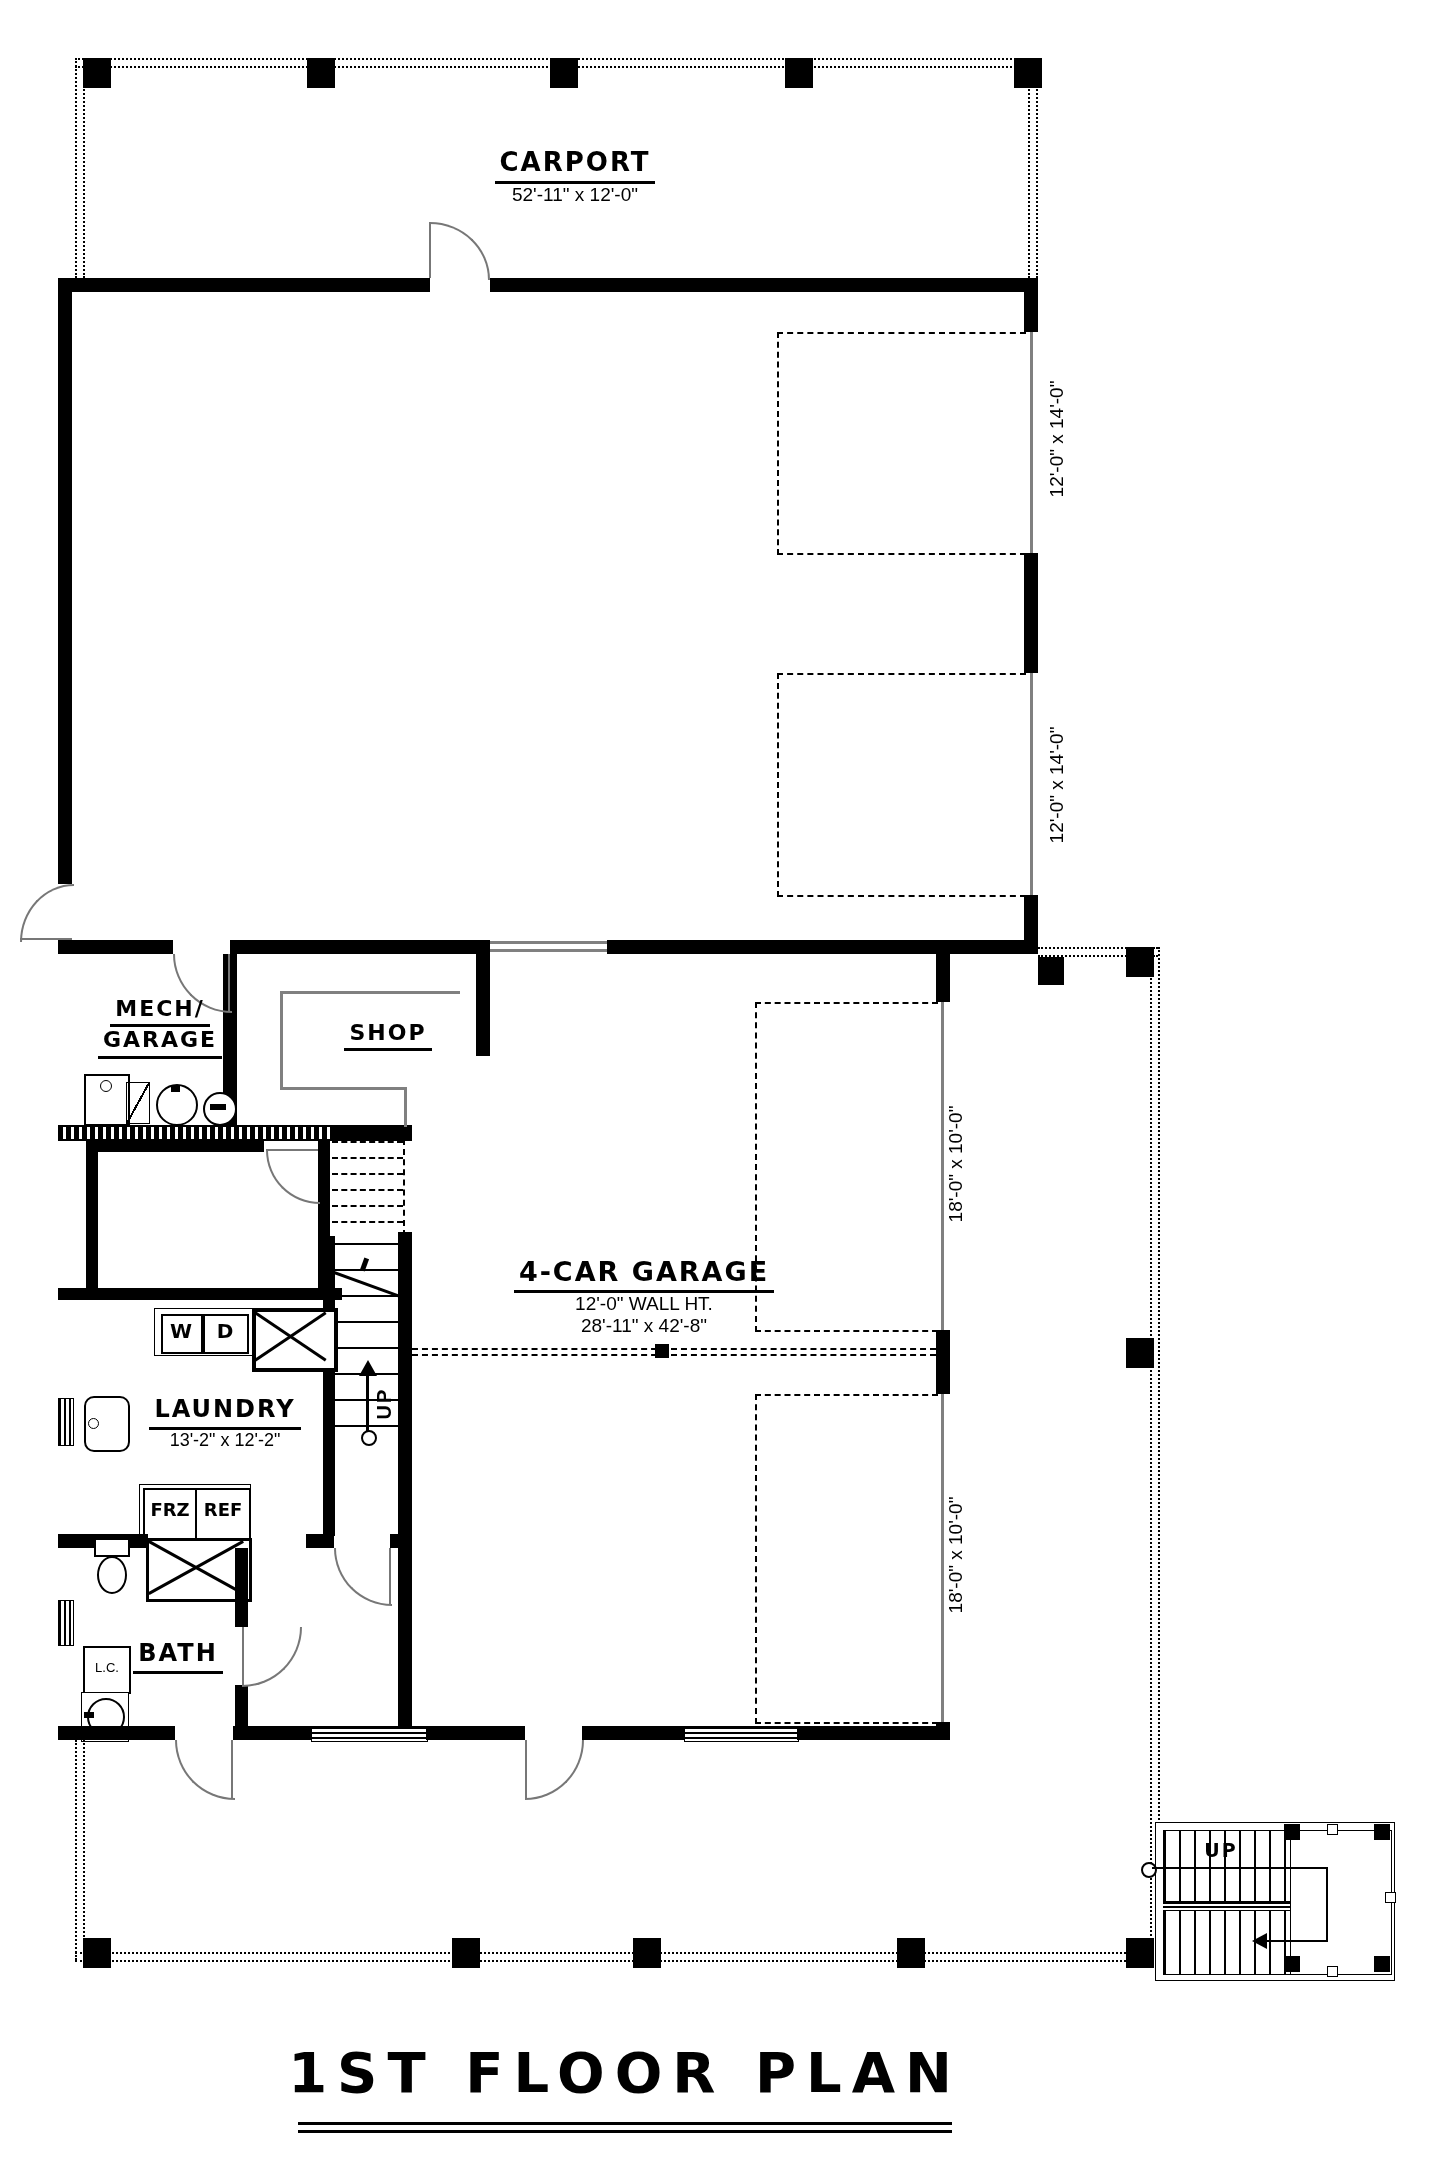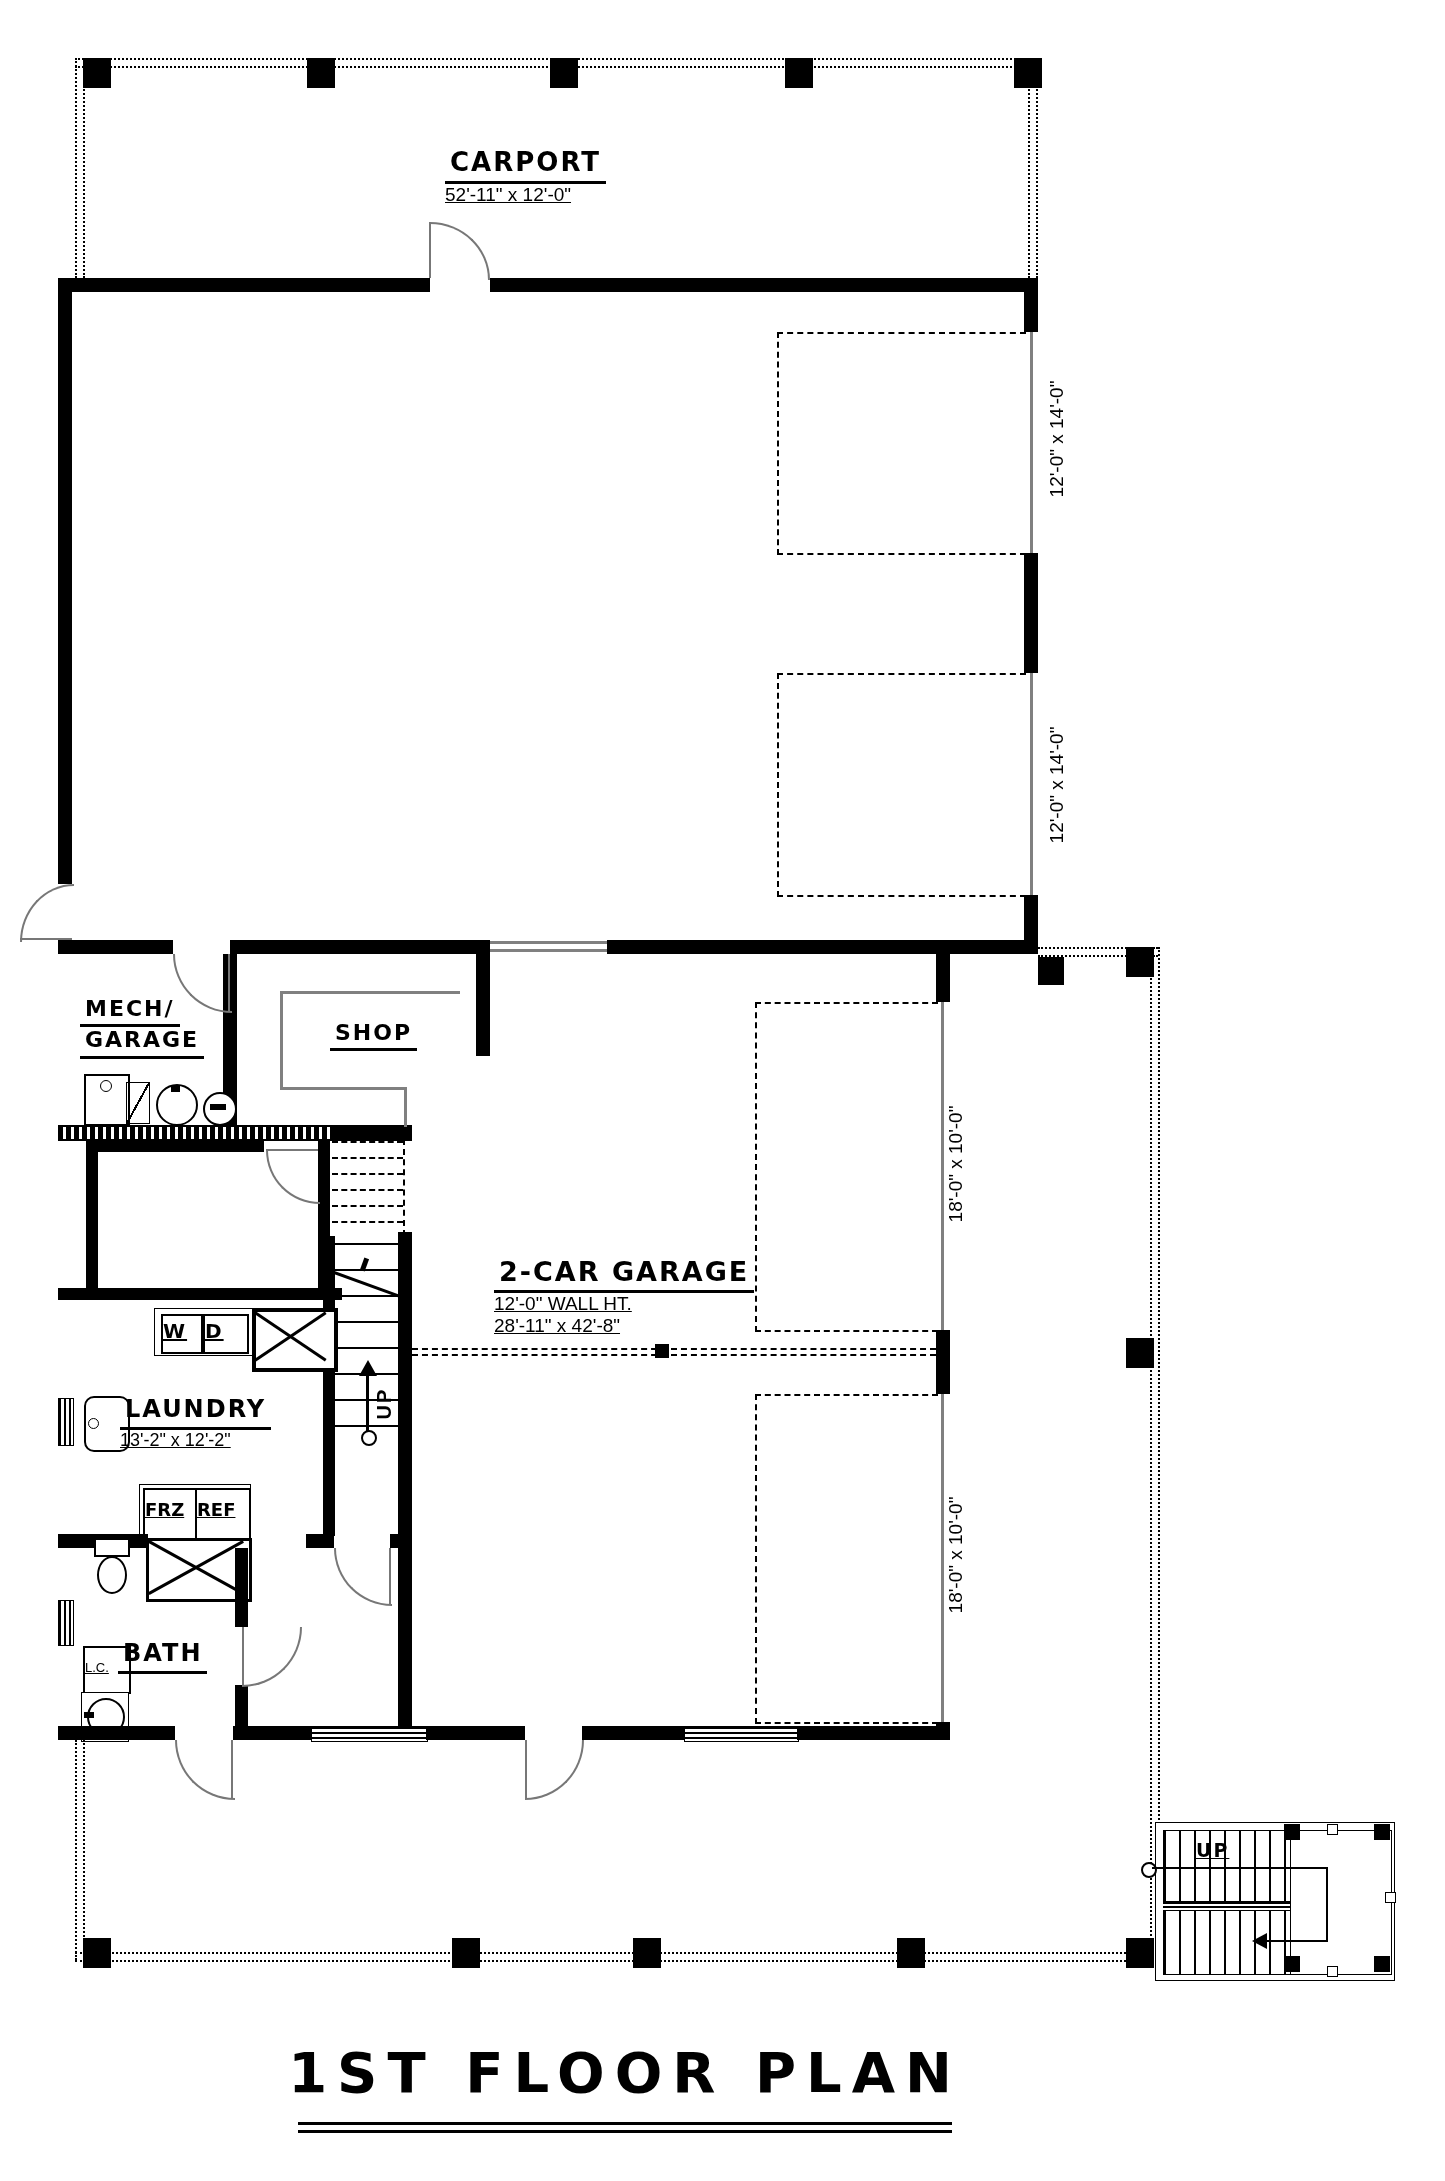--- a/index.html
+++ b/index.html
@@ -19,21 +19,21 @@
   .winV{position:absolute;border:1px solid #000;background:repeating-linear-gradient(to right,#000 0 2px,#fff 2px 5px);}
   .arc{position:absolute;}
   .arc-tr{border-top:2px solid #777;border-right:2px solid #777;border-top-right-radius:100% 100%;}
   .arc-tl{border-top:2px solid #777;border-left:2px solid #777;border-top-left-radius:100% 100%;}
   .arc-bl{border-bottom:2px solid #777;border-left:2px solid #777;border-bottom-left-radius:100% 100%;}
   .arc-br{border-bottom:2px solid #777;border-right:2px solid #777;border-bottom-right-radius:100% 100%;}
   .leaf{position:absolute;background:#777;}
   .box{position:absolute;border:2px solid #000;background:#fff;}
   .box1{position:absolute;border:1px solid #000;background:#fff;}
   .circ{position:absolute;border:2px solid #000;border-radius:50%;background:#fff;}
-  .lbl{position:absolute;text-align:left;line-height:1.15;text-decoration:underline;}
+  .lbl{position:absolute;text-align:center;line-height:1.15;}
   .nm{font-weight:700;letter-spacing:2px;}
   .u{display:inline-block;border-bottom:3px solid #000;padding:0 5px 3px 5px;}
   .dim{font-family:"Liberation Sans",sans-serif;font-weight:400;letter-spacing:0;}
   .vlbl{position:absolute;width:160px;text-align:center;transform:rotate(-90deg);
         font-family:"Liberation Sans",sans-serif;font-size:19px;white-space:nowrap;}
   .treads{position:absolute;background:repeating-linear-gradient(to bottom,#000 0 2px,transparent 2px 26px);}
   .treadsV{position:absolute;border:1px solid #000;background:repeating-linear-gradient(to right,#000 0 2px,transparent 2px 15px);}
   .xl{position:absolute;background:#000;height:3px;}
   .diag{position:absolute;border:1px solid #000;
         background:linear-gradient(to bottom right,transparent calc(50% - 1px),#000 calc(50% - 1px),#000 calc(50% + 1px),transparent calc(50% + 1px));}
@@ -156,21 +156,21 @@
   <div class="g" style="left:941px;top:1002px;width:3px;height:328px;"></div>
   <div class="g" style="left:941px;top:1394px;width:3px;height:328px;"></div>
   <div class="dashrect" style="left:755px;top:1002px;width:181px;height:326px;"></div>
   <div class="dashrect" style="left:755px;top:1394px;width:181px;height:326px;"></div>
   <div class="vlbl" style="left:876px;top:1153px;">18'-0" x 10'-0"</div>
   <div class="vlbl" style="left:876px;top:1544px;">18'-0" x 10'-0"</div>
   <div class="dh" style="left:412px;top:1348px;width:524px;height:0;"></div>
   <div class="dh" style="left:412px;top:1354px;width:524px;height:0;"></div>
   <div class="post" style="left:655px;top:1344px;width:14px;height:14px;"></div>
   <div class="lbl" style="left:494px;top:1256px;width:300px;">
-    <span class="nm u" style="font-size:27px;">2-CAR GARAGE</span><br>
+    <span class="nm u" style="font-size:27px;">4-CAR GARAGE</span><br>
     <span class="dim" style="font-size:19px;">12'-0" WALL HT.</span><br>
     <span class="dim" style="font-size:19px;">28'-11" x 42'-8"</span>
   </div>
 
   <div class="box1" style="left:154px;top:1308px;width:98px;height:46px;"></div>
   <div class="box" style="left:161px;top:1314px;width:38px;height:36px;">
     <div class="lbl nm" style="left:0;top:4px;width:100%;font-size:20px;">W</div>
   </div>
   <div class="box" style="left:203px;top:1314px;width:42px;height:36px;">
     <div class="lbl nm" style="left:0;top:4px;width:100%;font-size:20px;">D</div>

